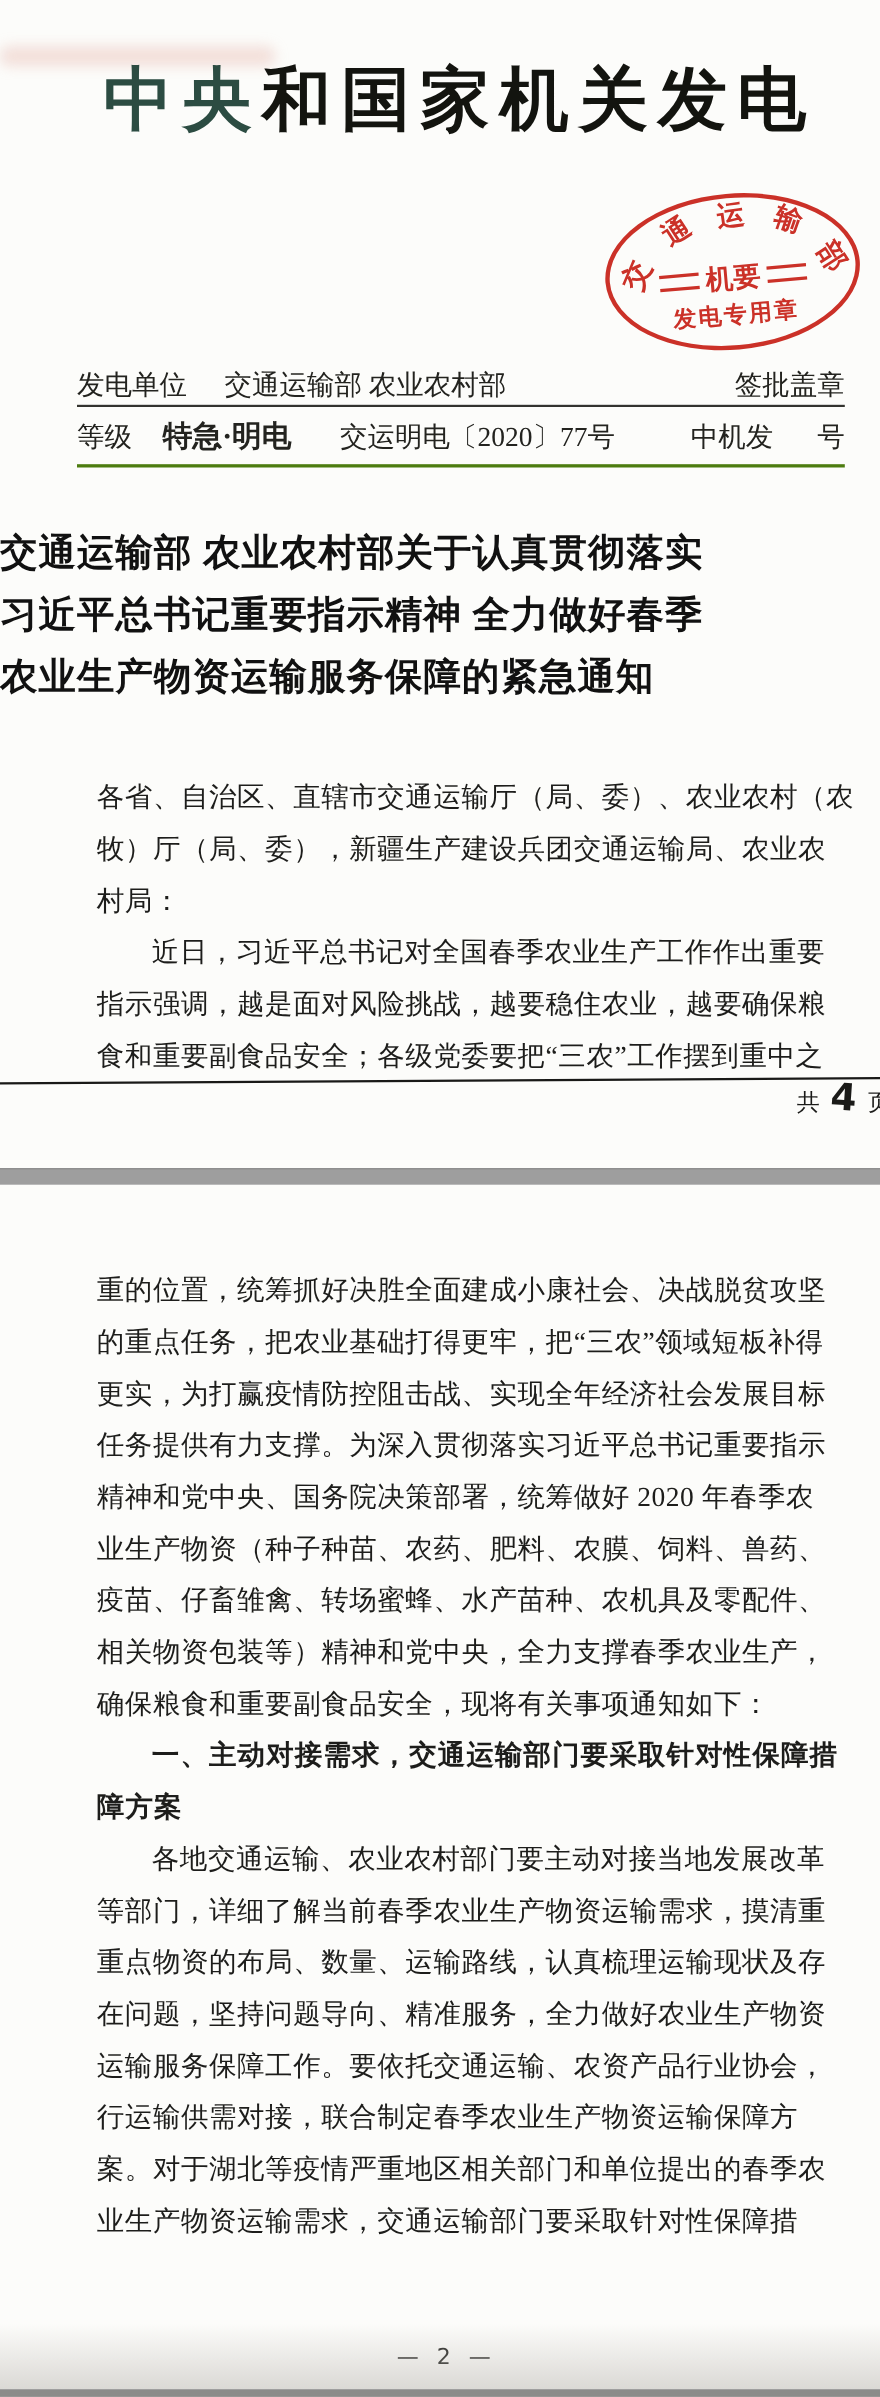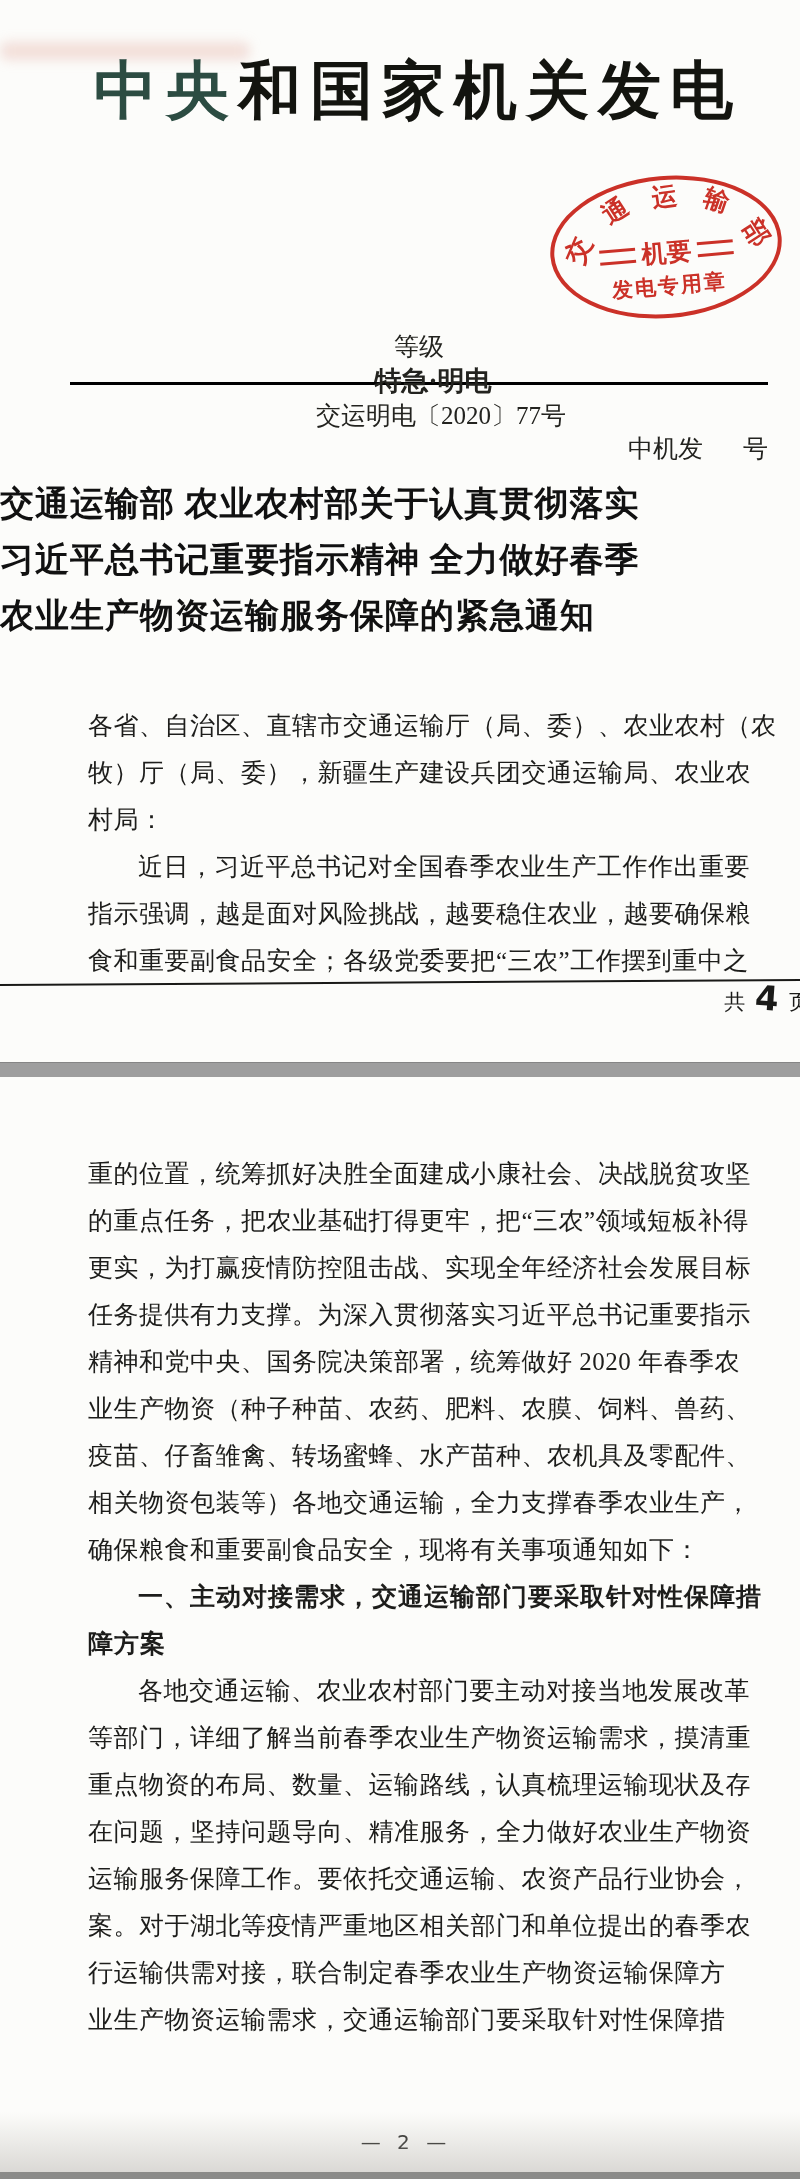--- a/index.html
+++ b/index.html
@@ -33,21 +33,21 @@
     font-size:25px;font-weight:bold;}
   .stamp-dline{width:36px;height:9px;border-top:3px solid #c8251b;border-bottom:3px solid #c8251b;}
   #stamp-bottom{position:absolute;left:0;right:0;top:96px;text-align:center;font-size:21px;font-weight:bold;letter-spacing:2px;}
 
   
   #meta{position:absolute;top:330px;left:70px;width:698px;font-size:25px;color:#23231f;}
   .meta-row{display:flex;align-items:center;}
   #meta-row1{height:38px;border-bottom:2px solid #33332f;}
   #meta-row1 .val{margin-left:34px;}
   #meta-row1 .right{margin-left:auto;}
-  #meta-row2{height:52px;border-bottom:3px solid #000000;flex-direction:column;}
+  #meta-row2{height:52px;border-bottom:3px solid #4d7c0f;}
   #meta-row2 .level{margin-left:28px;font-weight:bold;font-size:27px;}
   #meta-row2 .docno{margin-left:44px;}
   #meta-row2 .right{margin-left:auto;display:flex;gap:40px;}
 
   
   #doc-title{position:absolute;top:476px;left:0;right:0;
     font-size:34px;font-weight:bold;line-height:56px;letter-spacing:1px;color:#111;}
   #doc-title p{margin:0;white-space:nowrap;}
 
   
@@ -96,20 +96,25 @@
     <span id="stamp-right" class="stamp-char">部</span>
     <div id="stamp-mid">
       <span class="stamp-dline"></span>
       <span>机要</span>
       <span class="stamp-dline"></span>
     </div>
     <div id="stamp-bottom">发电专用章</div>
   </div>
 
   <div id="meta">
+    <div id="meta-row1" class="meta-row">
+      <span class="label">发电单位</span>
+      <span class="val">交通运输部 农业农村部</span>
+      <span class="right">签批盖章</span>
+    </div>
     <div id="meta-row2" class="meta-row">
       <span class="label">等级</span>
       <span class="level">特急·明电</span>
       <span class="docno">交运明电〔2020〕77号</span>
       <span class="right">
         <span>中机发</span>
         <span>号</span>
       </span>
     </div>
   </div>
@@ -137,31 +142,31 @@
   </div>
 
   <div id="body2" class="bodyblock">
       <p>重的位置，统筹抓好决胜全面建成小康社会、决战脱贫攻坚</p>
       <p>的重点任务，把农业基础打得更牢，把“三农”领域短板补得</p>
       <p>更实，为打赢疫情防控阻击战、实现全年经济社会发展目标</p>
       <p>任务提供有力支撑。为深入贯彻落实习近平总书记重要指示</p>
       <p>精神和党中央、国务院决策部署，统筹做好 2020 年春季农</p>
       <p>业生产物资（种子种苗、农药、肥料、农膜、饲料、兽药、</p>
       <p>疫苗、仔畜雏禽、转场蜜蜂、水产苗种、农机具及零配件、</p>
-      <p>相关物资包装等）各地交通运输，全力支撑春季农业生产，</p>
+      <p>相关物资包装等）精神和党中央，全力支撑春季农业生产，</p>
       <p>确保粮食和重要副食品安全，现将有关事项通知如下：</p>
       <p class="b i">一、主动对接需求，交通运输部门要采取针对性保障措</p>
       <p class="b">障方案</p>
       <p class="i">各地交通运输、农业农村部门要主动对接当地发展改革</p>
       <p>等部门，详细了解当前春季农业生产物资运输需求，摸清重</p>
       <p>重点物资的布局、数量、运输路线，认真梳理运输现状及存</p>
       <p>在问题，坚持问题导向、精准服务，全力做好农业生产物资</p>
       <p>运输服务保障工作。要依托交通运输、农资产品行业协会，</p>
+      <p>行运输供需对接，联合制定春季农业生产物资运输保障方</p>
       <p>案。对于湖北等疫情严重地区相关部门和单位提出的春季农</p>
-      <p>行运输供需对接，联合制定春季农业生产物资运输保障方</p>
       <p>业生产物资运输需求，交通运输部门要采取针对性保障措</p>
     </div>
 
   <div id="p2-footer">— 2 —</div>
 
   <div id="bottom-shade"></div>
   <div id="bottom-strip"></div>
 
 </div>
 

